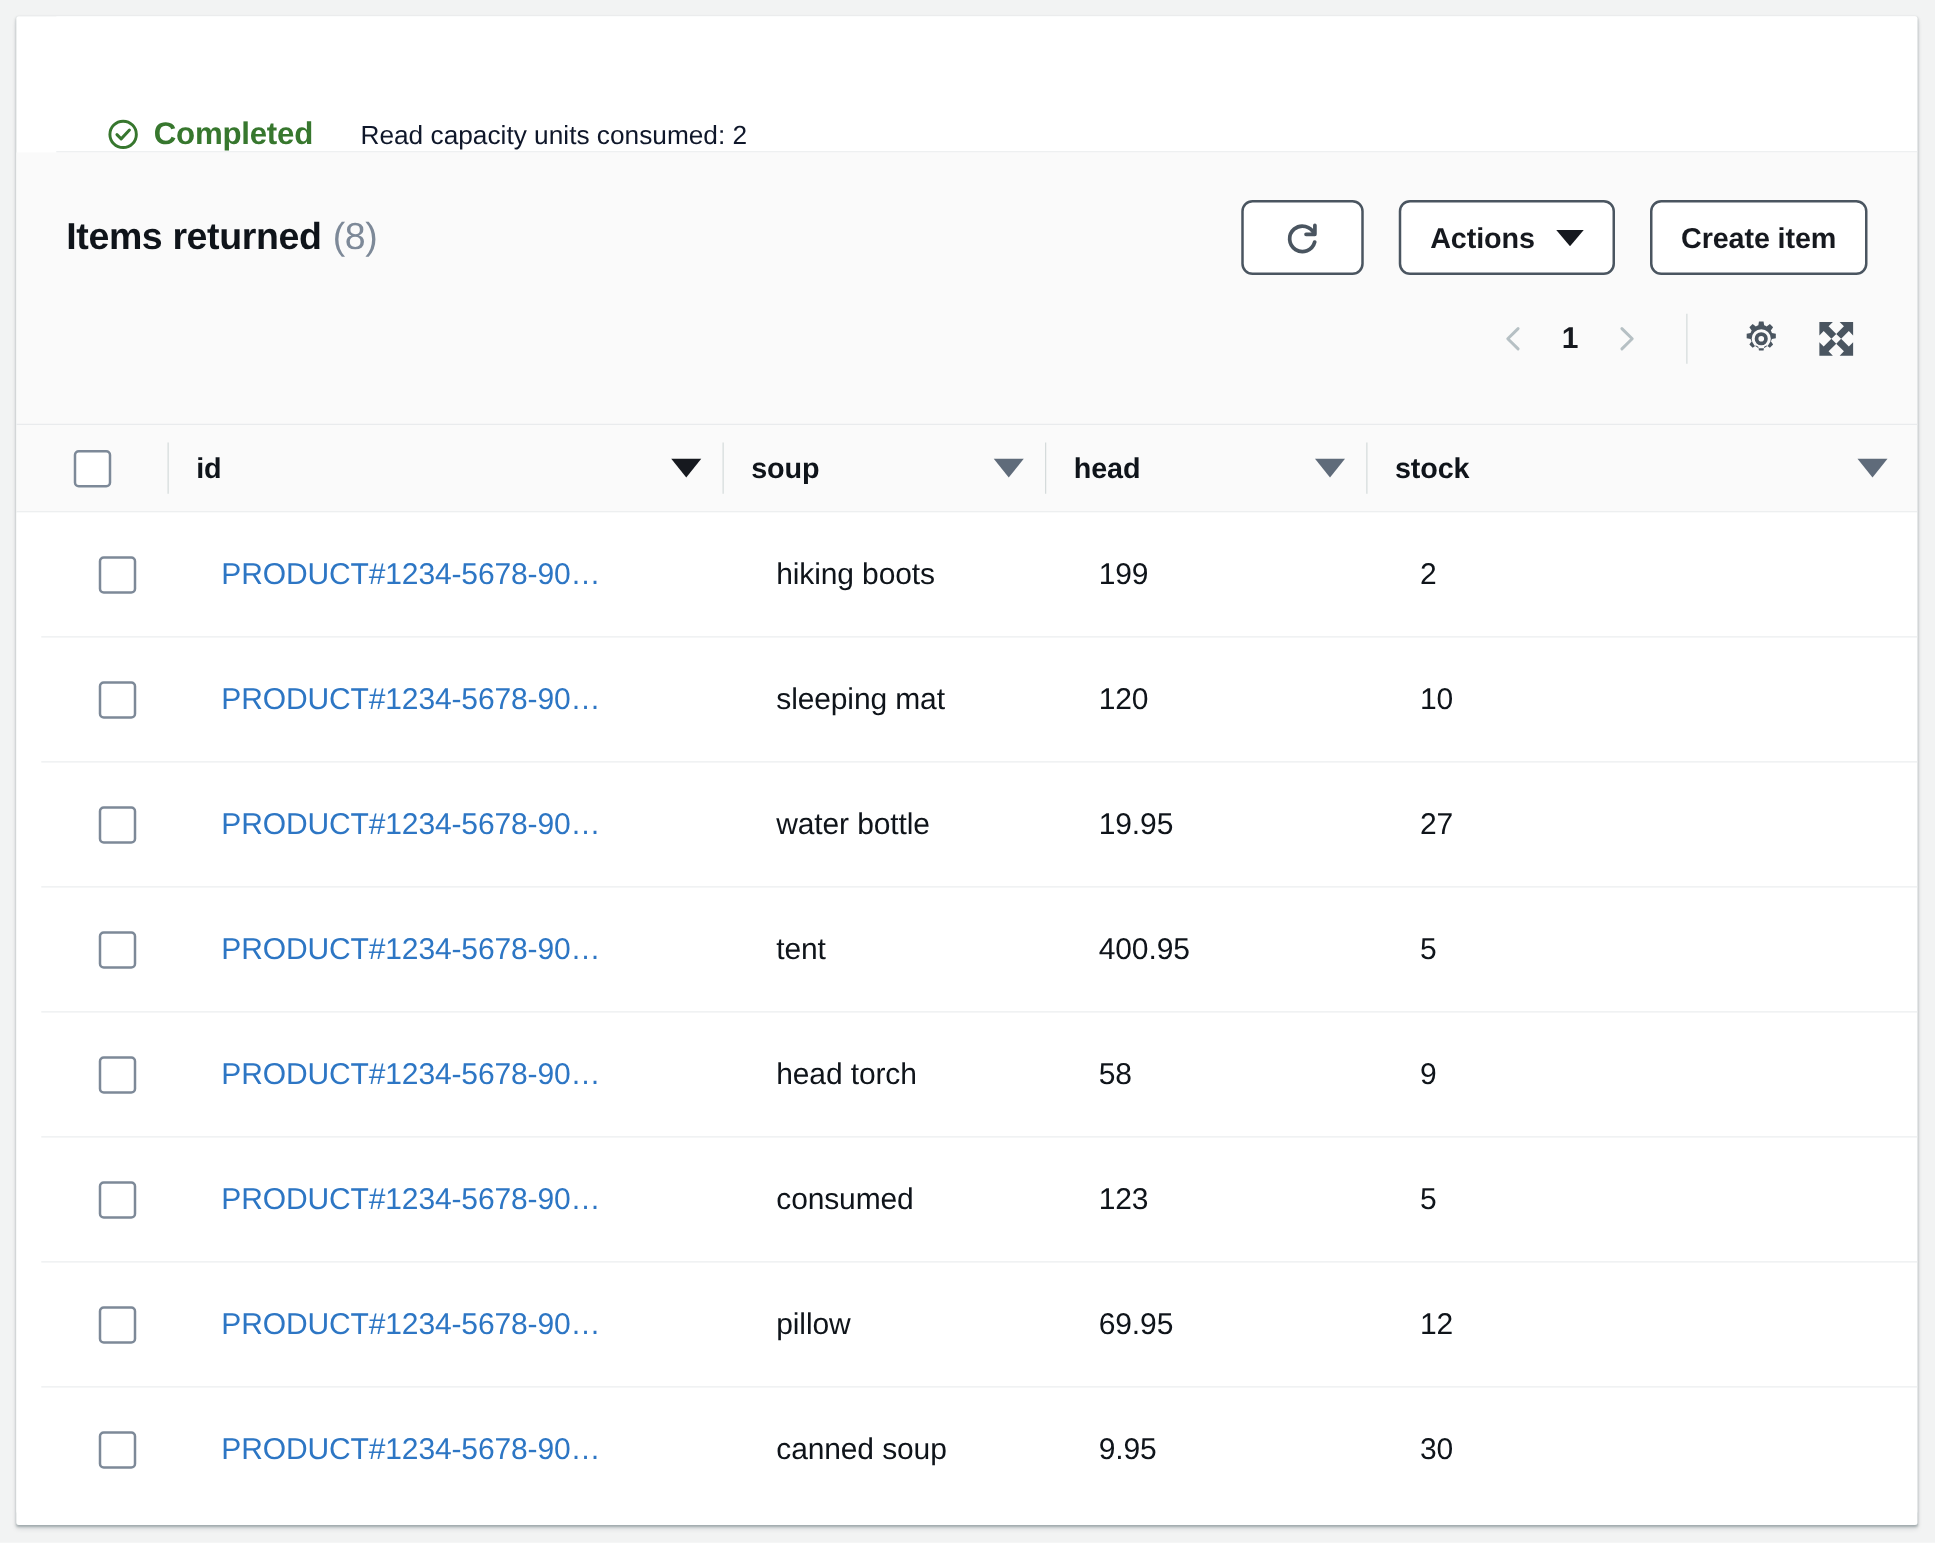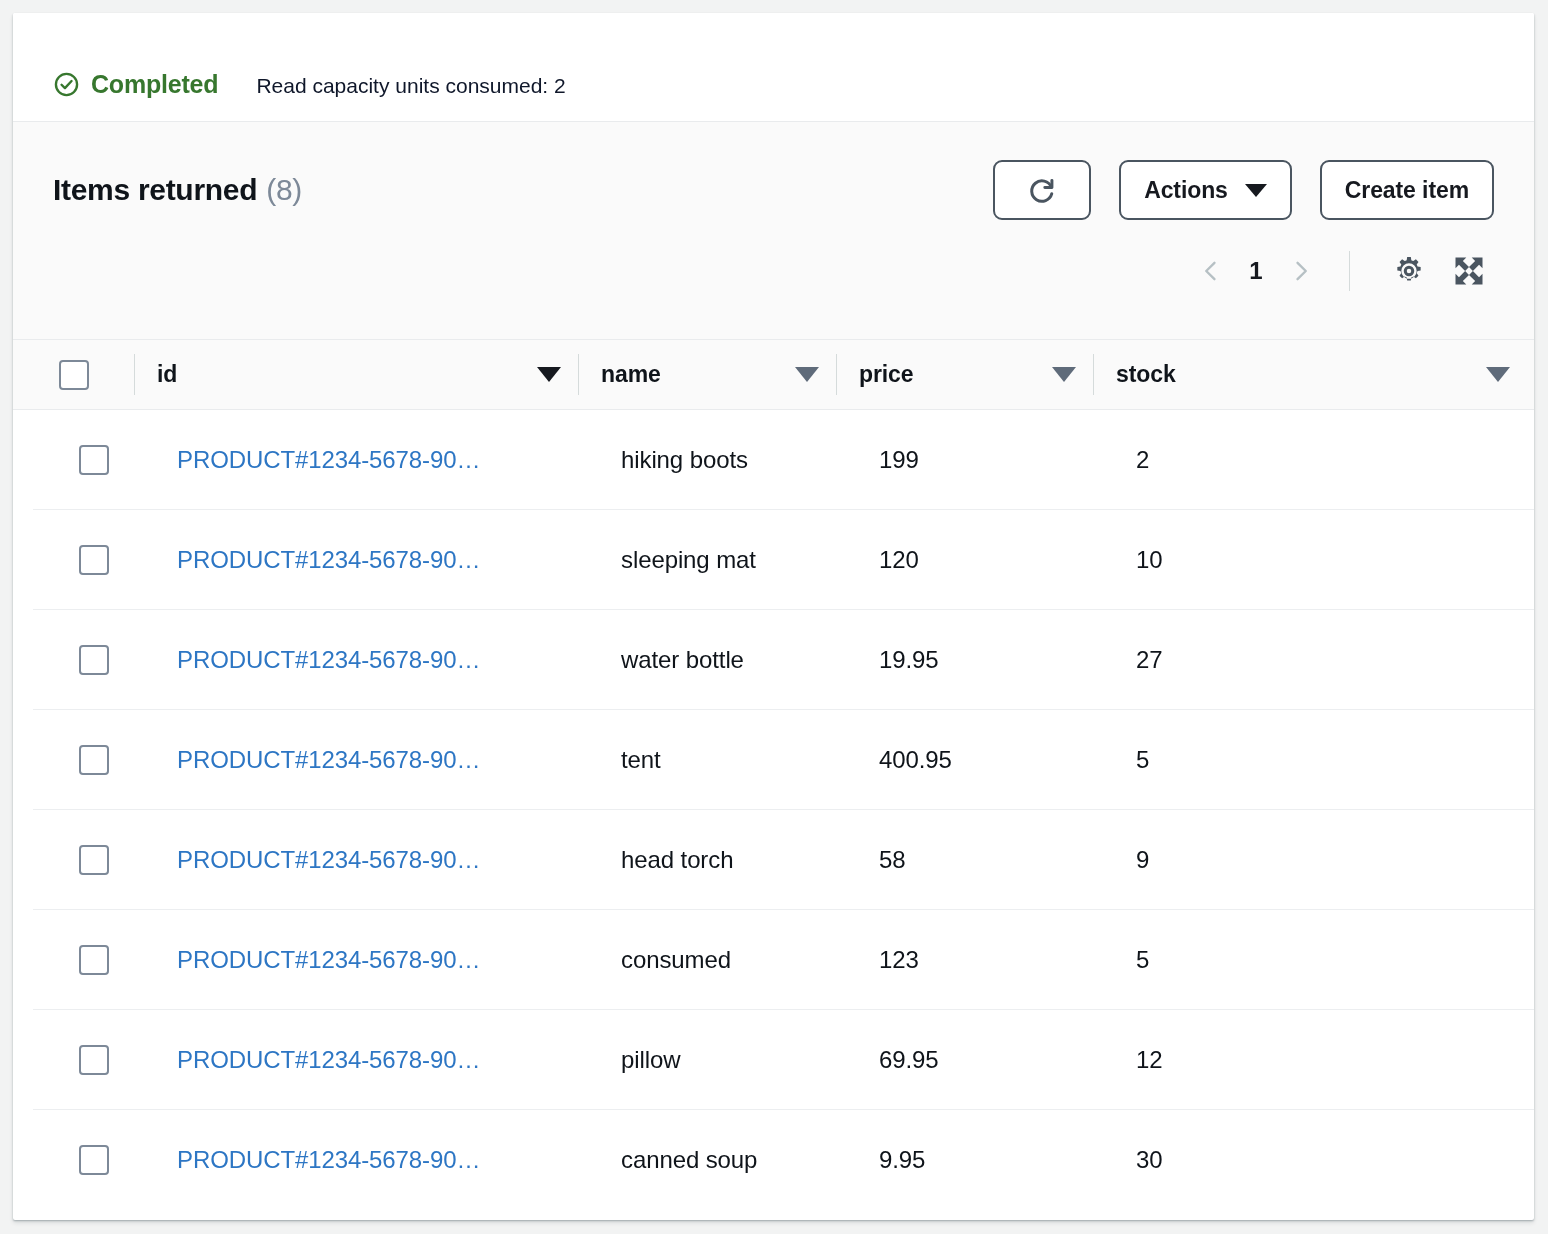--- a/index.html
+++ b/index.html
@@ -33,22 +33,23 @@
     box-shadow: 0 1px 2px rgba(0,28,36,.28), 0 3px 4px rgba(0,28,36,.10);
     overflow: hidden;
   }
 
   
   .status-strip {
     height: 109px;
     background: #ffffff;
     border-bottom: 1px solid #e9ebed;
     display: flex;
-    align-items: center;
+    align-items: flex-end;
     padding: 35px 0 0 40px;
+    margin-left: 32px;
   }
   .status-left {
     display: flex;
     align-items: center;
     gap: 11px;
   }
   .status-check {
     width: 27px;
     height: 27px;
     flex: 0 0 27px;
@@ -369,25 +370,25 @@
 
     <div class="cols">
       <div class="c-check">
         <span class="cbx"></span>
       </div>
       <div class="col col-id">
         <span class="col-label">id</span>
         <span class="sort-tri active"></span>
       </div>
       <div class="col col-name">
-        <span class="col-label">name</span>
+        <span class="col-label">soup</span>
         <span class="sort-tri"></span>
       </div>
       <div class="col col-price">
-        <span class="col-label">price</span>
+        <span class="col-label">head</span>
         <span class="sort-tri"></span>
       </div>
       <div class="col col-stock">
         <span class="col-label">stock</span>
         <span class="sort-tri"></span>
       </div>
     </div>
 
     <div class="rows" id="rows">
         <div class="row">

